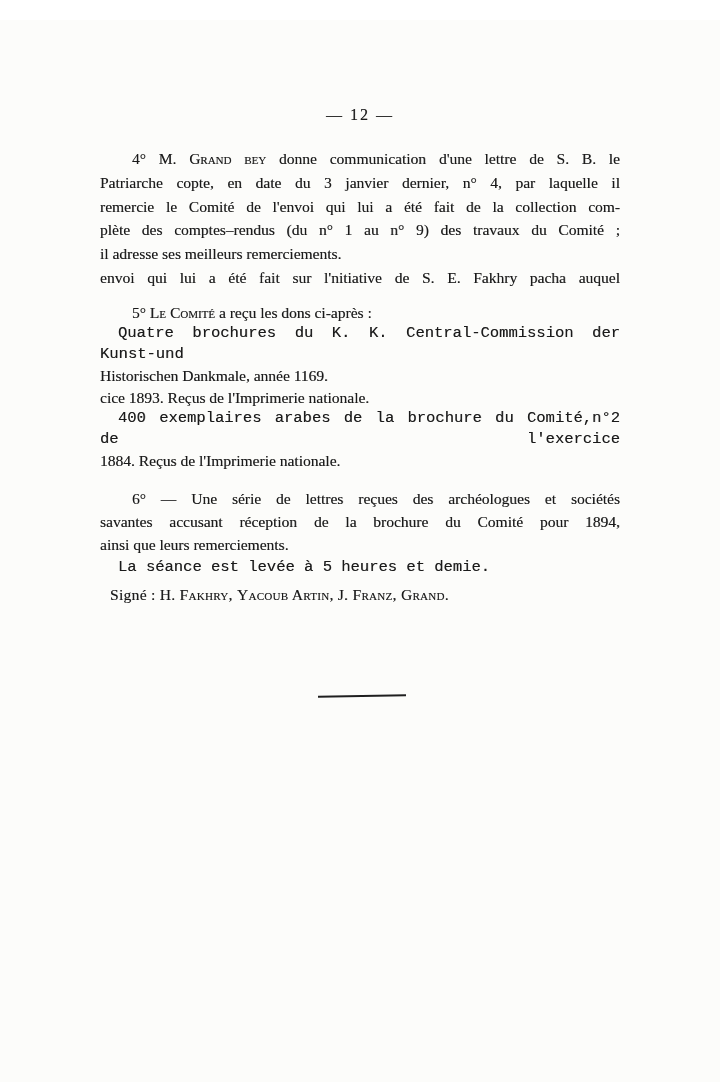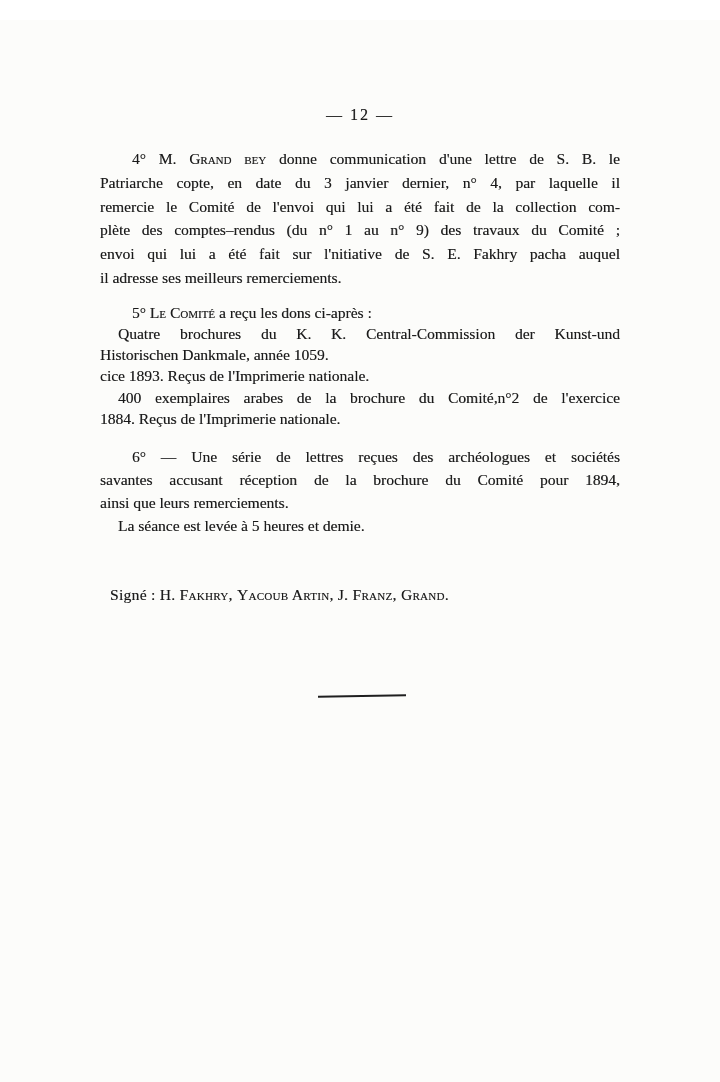--- a/index.html
+++ b/index.html
@@ -31,21 +31,21 @@
     width: 520px;
     font-size: 15.5px;
   }
   .paragraph { }
   .paragraph:nth-child(1) { line-height: 23.8px; }
   .paragraph:nth-child(2) { margin-top: 12px; line-height: 21.2px; }
   .paragraph:nth-child(3) { margin-top: 16px; line-height: 23px; }
   .line { }
   .line.justify { text-align: justify; text-align-last: justify; }
   .line.indent  { text-indent: 32px; }
-  .line.indent2 { text-indent: 18px; }
+  .line.indent2 { text-indent: 18px; font-family: Liberation Mono, monospace; }
   .sc { font-variant: small-caps; }
   .signature {
     position: absolute;
     left: 110px; top: 566px;
     width: 520px;
     font-size: 15.5px;
     letter-spacing: 0.3px;
   }
   .end-rule {
     position: absolute;
@@ -60,27 +60,27 @@
 
 <div class="page">
   <div class="page-header">— 12 —</div>
 
   <div class="text-block">
       <div class="paragraph">
         <div class="line justify indent"><span>4° M. </span><span class="sc">Grand bey</span><span> donne communication d'une lettre de S. B. le</span></div>
         <div class="line justify"><span>Patriarche copte, en date du 3 janvier dernier, n° 4, par laquelle il</span></div>
         <div class="line justify"><span>remercie le Comité de l'envoi qui lui a été fait de la collection com-</span></div>
         <div class="line justify"><span>plète des comptes–rendus (du n° 1 au n° 9) des travaux du Comité ;</span></div>
+        <div class="line"><span>il adresse ses meilleurs remerciements.</span></div>
         <div class="line justify"><span>envoi qui lui a été fait sur l'nitiative de S. E. Fakhry pacha auquel</span></div>
-        <div class="line"><span>il adresse ses meilleurs remerciements.</span></div>
       </div>
       <div class="paragraph">
         <div class="line indent"><span>5° </span><span class="sc">Le Comité</span><span> a reçu les dons ci-après :</span></div>
         <div class="line justify indent2"><span>Quatre brochures du K. K. Central-Commission der Kunst-und</span></div>
-        <div class="line"><span>Historischen Dankmale, année 1059.</span></div>
+        <div class="line"><span>Historischen Dankmale, année 1169.</span></div>
         <div class="line"><span>cice 1893. Reçus de l'Imprimerie nationale.</span></div>
         <div class="line justify indent2"><span>400 exemplaires arabes de la brochure du Comité,n°2 de l'exercice</span></div>
         <div class="line"><span>1884. Reçus de l'Imprimerie nationale.</span></div>
       </div>
       <div class="paragraph">
         <div class="line justify indent"><span>6° — Une série de lettres reçues des archéologues et sociétés</span></div>
         <div class="line justify"><span>savantes accusant réception de la brochure du Comité pour 1894,</span></div>
         <div class="line"><span>ainsi que leurs remerciements.</span></div>
         <div class="line indent2"><span>La séance est levée à 5 heures et demie.</span></div>
       </div>

